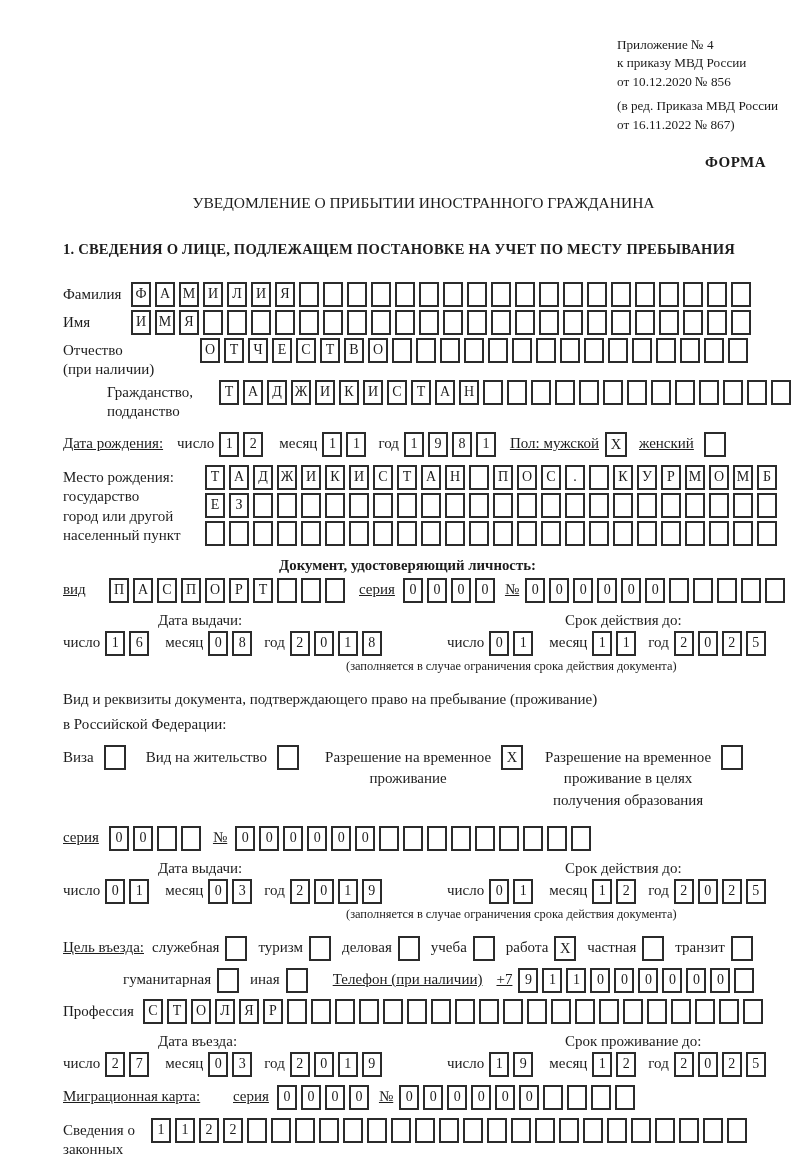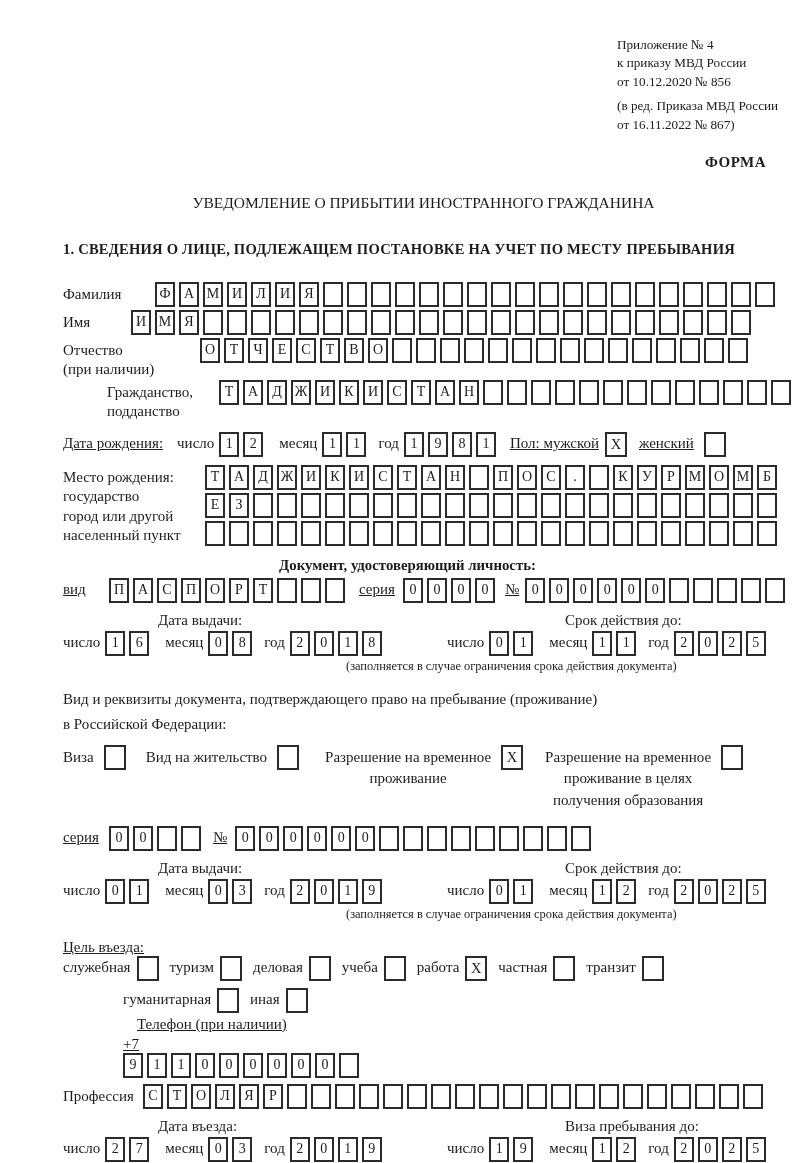--- a/index.html
+++ b/index.html
@@ -38,21 +38,21 @@
   .dg-l{flex:none;width:352px;}
   .dg-r{flex:1;}
   .colhdr-l{margin-left:95px;font-size:15px;}
   .colhdr-r{margin-left:118px;font-size:15px;}
   .dates-row{margin-top:3px;}
   .note-right{font-size:12.4px;margin-left:283px;margin-top:3px;}
   .intro{margin-top:13px;line-height:1.7;font-size:15px;}
   .permits{display:flex;align-items:flex-start;margin-top:7px;}
   .permit-item{display:flex;align-items:flex-start;}
   .permit-text{font-size:15px;line-height:1.45;padding-top:2px;text-align:center;}
-  .purposeline{display:flex;align-items:flex-start;margin-top:14px;flex-wrap:nowrap;flex-direction:column;}
+  .purposeline{display:flex;align-items:flex-start;margin-top:14px;flex-wrap:nowrap;}
   .purposeline .inline-lbl{white-space:nowrap;}
   .ci-label{padding-top:3px;margin-right:6px;white-space:nowrap;}
   .ci-box-gap{margin-right:11px;}
   [data-interactable="true"]{cursor:pointer;}
 </style>
 </head>
 <body>
 
 <div class="page" data-interactable="false">
 
@@ -65,21 +65,21 @@
   </div>
 
   <div class="forma" data-interactable="false">ФОРМА</div>
 
   <div class="title" data-interactable="false">
     <div data-interactable="false">УВЕДОМЛЕНИЕ О ПРИБЫТИИ ИНОСТРАННОГО ГРАЖДАНИНА</div>
   </div>
 
   <div class="sect" data-interactable="false">1. СВЕДЕНИЯ О ЛИЦЕ, ПОДЛЕЖАЩЕМ ПОСТАНОВКЕ НА УЧЕТ ПО МЕСТУ ПРЕБЫВАНИЯ</div>
 
-  <div class="frow" style="margin-top:24px;gap:24px;" data-interactable="false">
+  <div class="frow" style="margin-top:24px;" data-interactable="false">
     <span class="flabel w68" data-interactable="false">Фамилия</span>
     <span class="cellrow" data-interactable="false">
         <span class="cell" data-interactable="true">Ф</span>
         <span class="cell" data-interactable="true">А</span>
         <span class="cell" data-interactable="true">М</span>
         <span class="cell" data-interactable="true">И</span>
         <span class="cell" data-interactable="true">Л</span>
         <span class="cell" data-interactable="true">И</span>
         <span class="cell" data-interactable="true">Я</span>
         <span class="cell" data-interactable="true"></span>
@@ -568,21 +568,21 @@
         <span class="cell" data-interactable="true"></span>
         <span class="cell" data-interactable="true"></span>
         <span class="cell" data-interactable="true"></span>
         <span class="cell" data-interactable="true"></span>
         <span class="cell" data-interactable="true"></span>
       </span>
   </div>
 
   <div class="dategrid" data-interactable="false">
     <div class="dg-l"><span class="colhdr-l" data-interactable="false">Дата въезда:</span></div>
-    <div class="dg-r"><span class="colhdr-r" data-interactable="false">Виза пребывания до:</span></div>
+    <div class="dg-r"><span class="colhdr-r" data-interactable="false">Срок проживание до:</span></div>
   </div>
   <div class="dategrid dates-row" style="margin-top:2px;" data-interactable="false">
     <div class="dg-l"><span class="dates" data-interactable="false">
           <span class="dlbl " data-interactable="false">число</span>
           <span class="cellrow" data-interactable="false">
             <span class="cell" data-interactable="true">2</span>
             <span class="cell" data-interactable="true">7</span>
           </span>
           <span class="dlbl ml12" data-interactable="false">месяц</span>
           <span class="cellrow" data-interactable="false">

